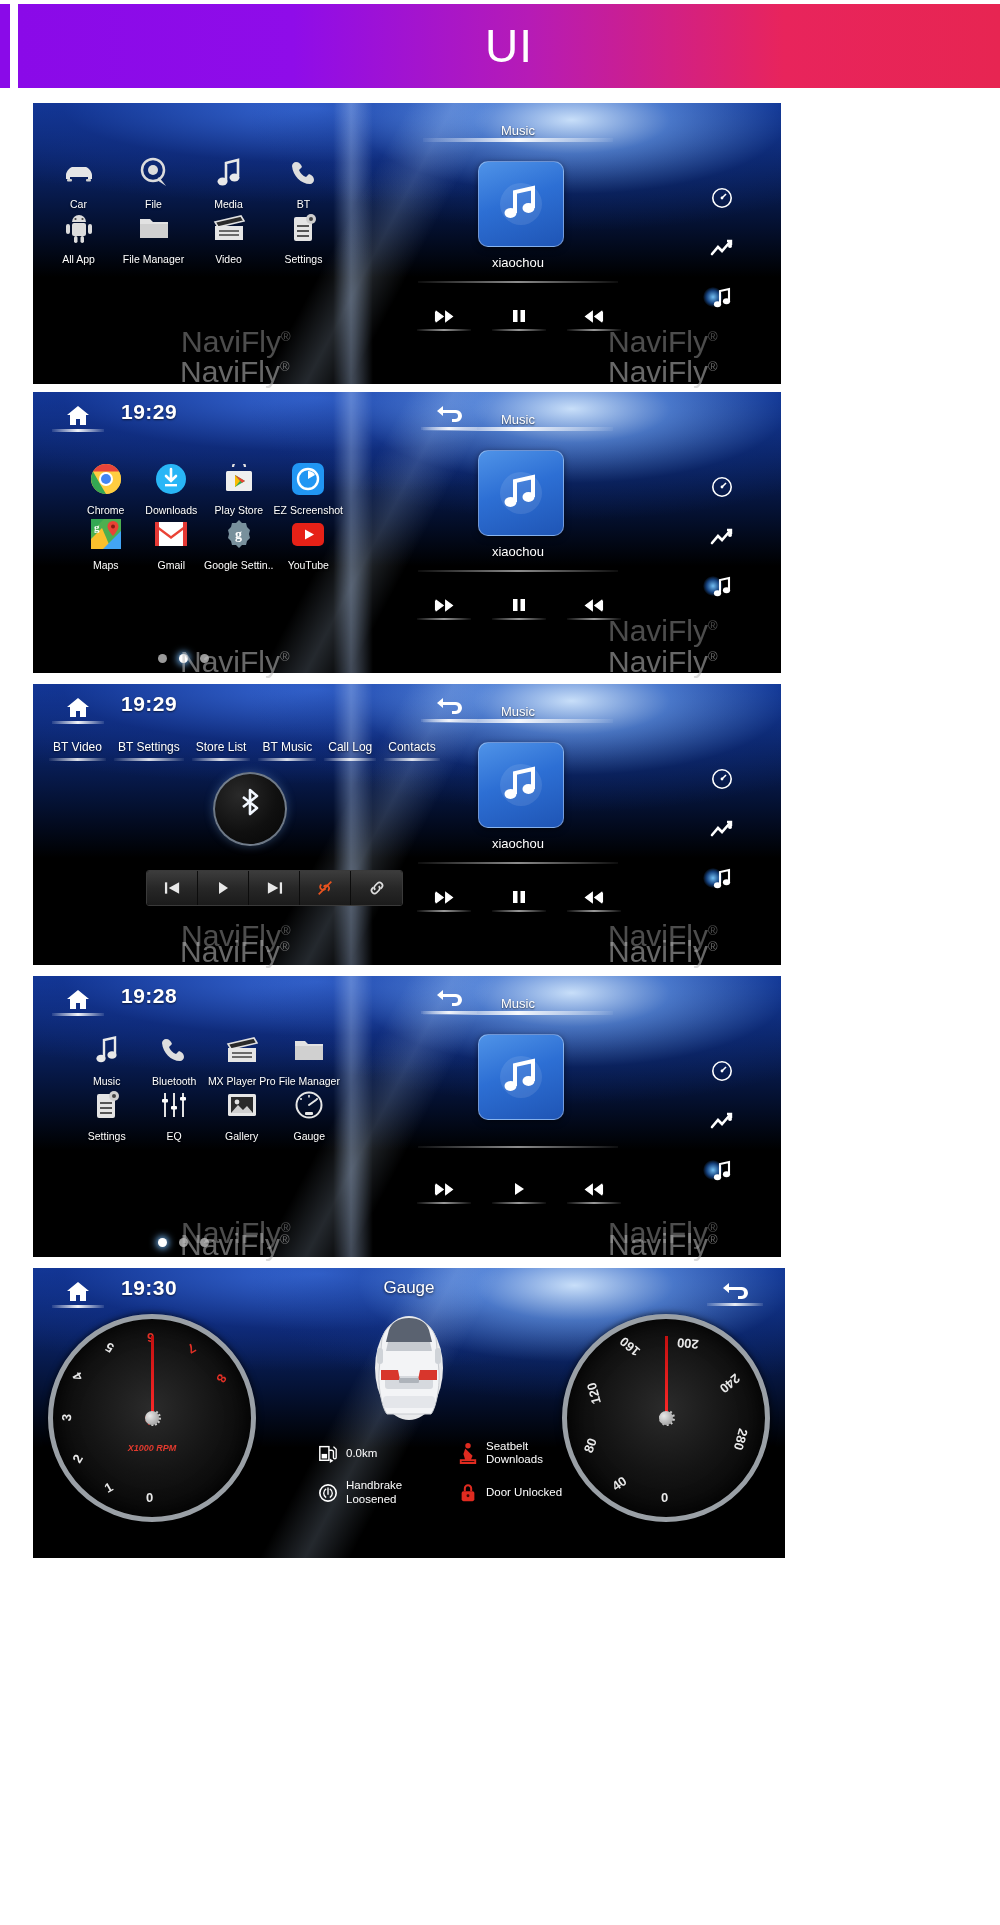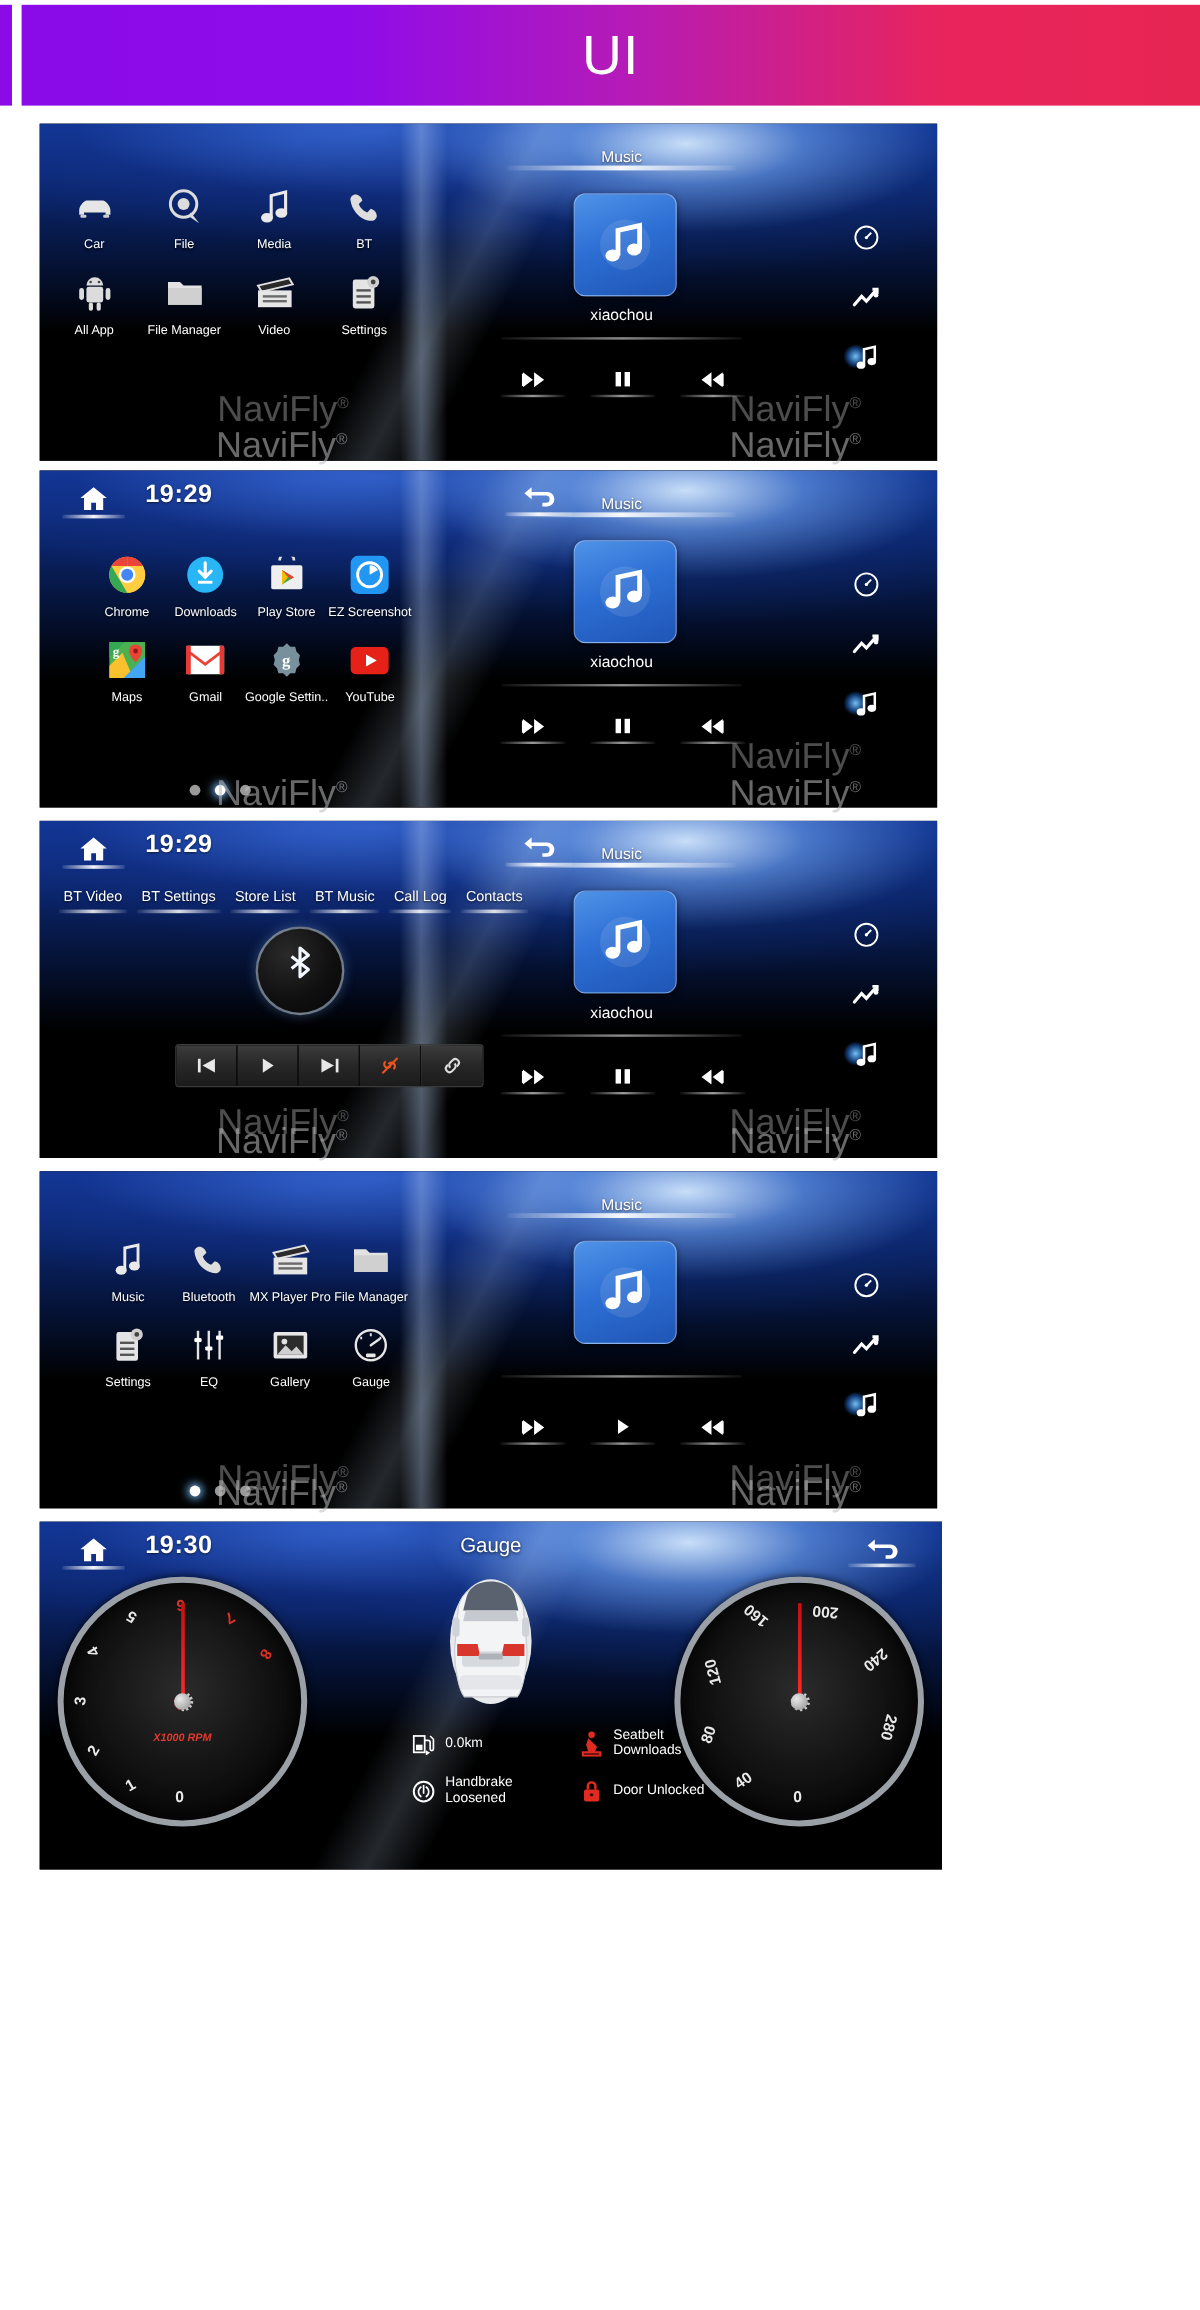--- a/index.html
+++ b/index.html
@@ -81,21 +81,20 @@
   }
   .back-btn .ul {
     position: absolute; left: 0; bottom: 0; width: 56px; height: 3px;
     background: linear-gradient(90deg, rgba(255,255,255,0.1), rgba(255,255,255,0.9), rgba(255,255,255,0.1));
   }
 
   
   .grid {
     position: absolute; left: 8px; top: 52px; width: 292px;
     display: grid; grid-template-columns: repeat(4, 1fr);
-    row-gap: 16px;
   }
   .app { display: flex; flex-direction: column; align-items: center; }
   .app .ico { width: 36px; height: 36px; display:flex; align-items:center; justify-content:center; }
   .app .lbl {
     margin-top: 7px; color: #fff; font-size: 10.5px; white-space: nowrap;
     text-shadow: 0 1px 2px rgba(0,0,0,0.8);
   }
   .grid-wide { width: 300px; }
   .grid-4 { left: 40px; width: 270px; }
 
@@ -240,21 +239,21 @@
           transform-origin: 50% 0%; }
   .tick i { display:block; width:2px; height:8px; background:#c9c9c9; margin-left:0; }
   .tick.red i { background:#e03026; }
   .tick.minor i { height:5px; background:#8d8d8d; }
 
   .car-img {
     position: absolute; left: 50%; top: 44px; margin-left: -44px;
     width: 88px; height: 112px;
   }
   .status-grid {
-    position: absolute; left: 309px; top: 172px; width: 270px;
+    position: absolute; left: 284px; top: 172px; width: 270px;
     display: grid; grid-template-columns: 1fr 1fr; row-gap: 13px; column-gap: 10px;
   }
   .st-item { display: flex; align-items: center; gap: 7px; }
   .st-ico { width: 22px; height: 22px; flex: 0 0 22px; display:flex; align-items:center; justify-content:center; }
   .st-txt { color: #fff; font-size: 11.5px; line-height: 1.15; }
 
   
   .wm {
     position: absolute; color: rgba(255,255,255,0.30);
     font-size: 30px; font-weight: 500; pointer-events: none;
@@ -760,20 +759,35 @@
   </div>
   <div class="wm" style="left:575px; top:235px;">
     <span>NaviFly</span><sup>®</sup>
   </div>
 </div>
 
 <div class="screen scr4">
   <div class="bg"></div>
   <div class="curve"></div>
 
+  <div class="statusbar">
+    <div class="home-btn">
+      <svg width="24" height="21" viewBox="0 0 24 21">
+          <path d="M12 1 1 10h3v10h6v-6h4v6h6V10h3z" fill="#fff"></path>
+        </svg>
+      <div class="ul"></div>
+    </div>
+    <div class="clock">19:28</div>
+    <div class="back-btn">
+      <svg width="30" height="20" viewBox="0 0 30 20">
+          <path d="M9 3 3 8l6 5v-3h12a3 3 0 0 1 0 6h-3v3h4a6 6 0 0 0 0-12H9z" fill="#fff"></path>
+        </svg>
+      <div class="ul"></div>
+    </div>
+  </div>
 
   <div class="grid grid-4" style="top:56px">
     <div class="app">
       <span class="ico">
         <svg width="24" height="30" viewBox="0 0 24 30">
             <path d="M9 23V5l11-2.5v16" fill="none" stroke="#e9e9e9" stroke-width="2.4"></path>
             <ellipse cx="6" cy="23.5" rx="4.6" ry="3.8" fill="#e9e9e9"></ellipse>
             <ellipse cx="17" cy="20" rx="4.6" ry="3.8" fill="#e9e9e9"></ellipse>
           </svg>
       </span>

